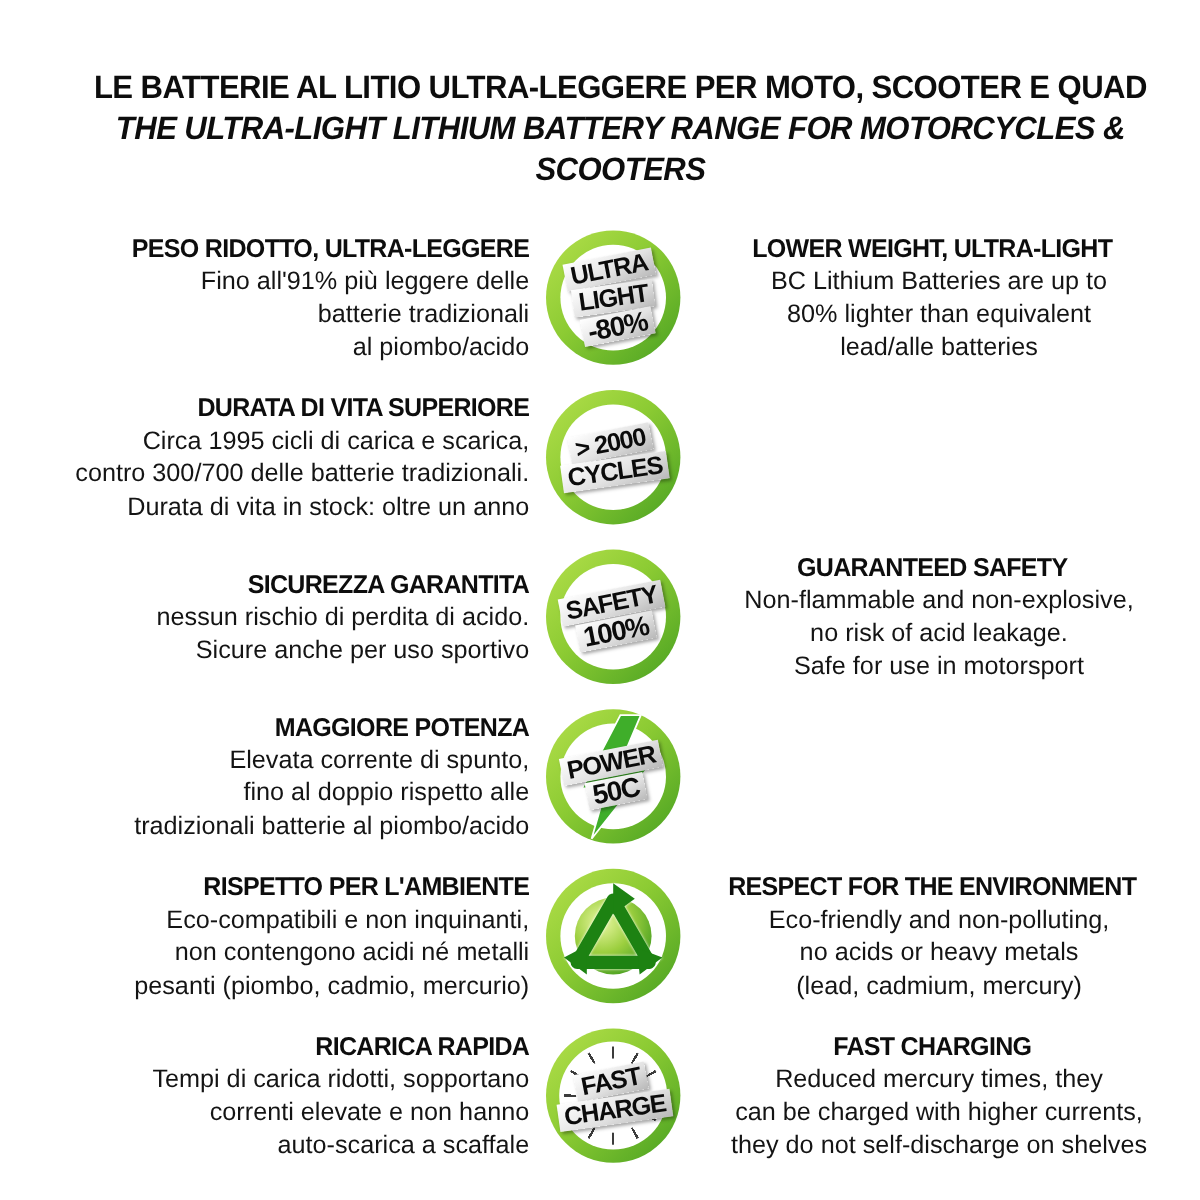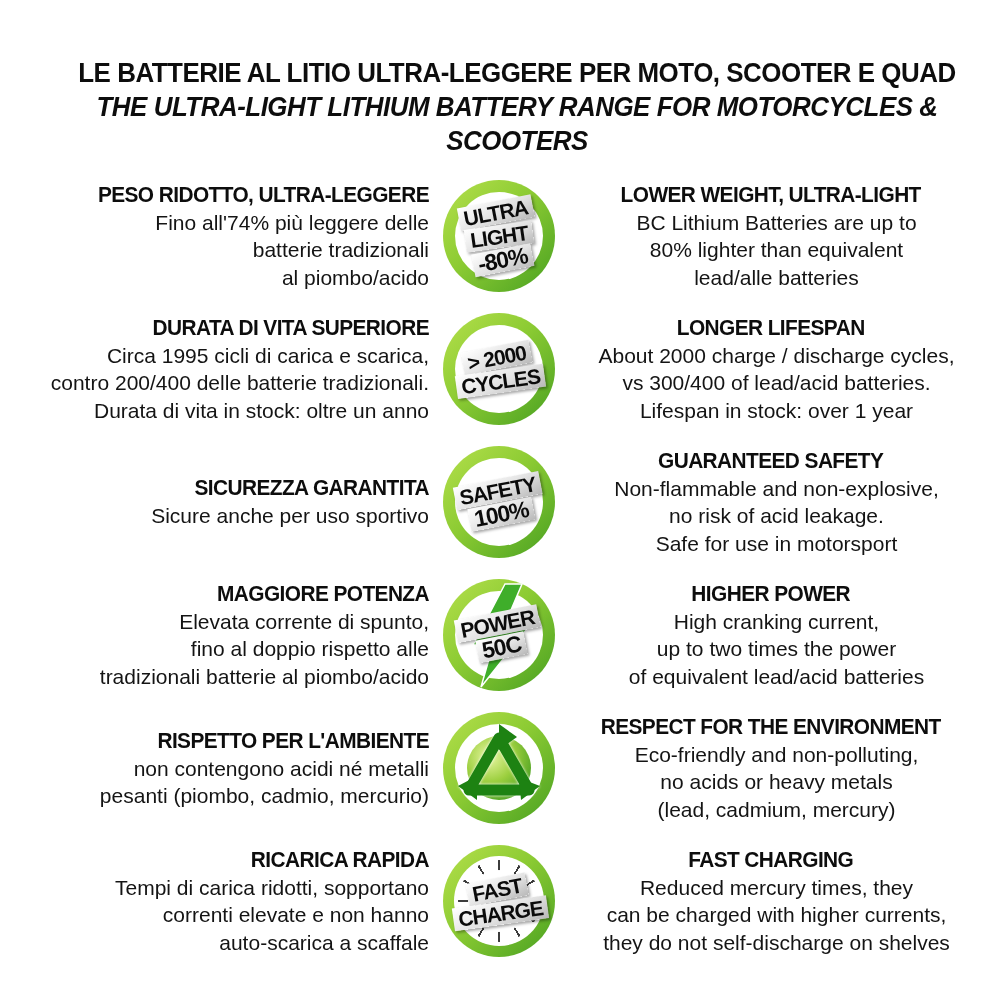--- a/index.html
+++ b/index.html
@@ -18,21 +18,21 @@
     font-size:27px; font-weight:bold; letter-spacing:-0.5px;
     line-height:34px; color:#0d0d0d;
     transform:scaleX(0.96); transform-origin:center;
   }
   .title-line2 {
     font-size:27px; font-weight:bold; font-style:italic; letter-spacing:-0.5px;
     line-height:34px; color:#0d0d0d;
     transform:scaleX(0.96); transform-origin:center;
   }
   
-  .rows { margin-top:22px; padding-left:34px; padding-right:30px; }
+  .rows { margin-top:34px; padding-left:46px; padding-right:30px; }
   .row {
     display:grid;
     grid-template-columns:395px 140px auto;
     align-items:center;
     margin-bottom:21px;
     min-height:112px;
   }
   .col-it { text-align:right; }
   .col-en { text-align:center; padding-left:14px; }
   .benefit-heading {
@@ -99,21 +99,21 @@
   <div class="title-block">
     <div class="title-line1">LE BATTERIE AL LITIO ULTRA-LEGGERE PER MOTO, SCOOTER E QUAD</div>
     <div class="title-line2">THE ULTRA-LIGHT LITHIUM BATTERY RANGE FOR MOTORCYCLES &amp; SCOOTERS</div>
   </div>
 
   <div class="rows">
 
     <div class="row">
       <div class="col-it">
         <div class="benefit-heading">PESO RIDOTTO, ULTRA-LEGGERE</div>
-        <div class="benefit-line">Fino all'74% più leggere delle</div>
+        <div class="benefit-line">Fino all'91% più leggere delle</div>
         <div class="benefit-line">batterie tradizionali</div>
         <div class="benefit-line">al piombo/acido</div>
       </div>
       <div class="badge-wrap">
         <div class="badge">
           <div class="badge-inner"></div>
           <div class="badge-text">
             <div class="l1"><span class="slab">ULTRA</span></div>
             <div class="l2"><span class="slab">LIGHT</span></div>
             <div class="l3"><span class="slab">-80%</span></div>
@@ -125,43 +125,38 @@
         <div class="benefit-line">BC Lithium Batteries are up to</div>
         <div class="benefit-line">80% lighter than equivalent</div>
         <div class="benefit-line">lead/alle batteries</div>
       </div>
     </div>
 
     <div class="row">
       <div class="col-it">
         <div class="benefit-heading">DURATA DI VITA SUPERIORE</div>
         <div class="benefit-line">Circa 1995 cicli di carica e scarica,</div>
-        <div class="benefit-line">contro 200/400 delle batterie tradizionali.</div>
+        <div class="benefit-line">contro 300/700 delle batterie tradizionali.</div>
         <div class="benefit-line">Durata di vita in stock: oltre un anno</div>
       </div>
       <div class="badge-wrap">
         <div class="badge">
           <div class="badge-inner"></div>
           <div class="badge-text">
             <div class="l1"><span class="slab">&gt; 2000</span></div>
             <div class="l2"><span class="slab">CYCLES</span></div>
           </div>
         </div>
       </div>
-      <div class="col-en">
-        <div class="benefit-heading">LONGER LIFESPAN</div>
-        <div class="benefit-line">About 2000 charge / discharge cycles,</div>
-        <div class="benefit-line">vs 300/400 of lead/acid batteries.</div>
-        <div class="benefit-line">Lifespan in stock: over 1 year</div>
-      </div>
     </div>
 
     <div class="row">
       <div class="col-it">
         <div class="benefit-heading">SICUREZZA GARANTITA</div>
+        <div class="benefit-line">nessun rischio di perdita di acido.</div>
         <div class="benefit-line">Sicure anche per uso sportivo</div>
       </div>
       <div class="badge-wrap">
         <div class="badge">
           <div class="badge-inner"></div>
           <div class="badge-text">
             <div class="l1"><span class="slab">SAFETY</span></div>
             <div class="l3"><span class="slab">100%</span></div>
           </div>
         </div>
@@ -186,31 +181,26 @@
           <div class="badge-inner"></div>
           <svg class="bolt-svg" width="112" height="112" viewBox="0 0 112 112">
             <polygon points="62,5 30,66 50,66 38,108 84,50 60,50 79,5" fill="#3fae2a" stroke="#ffffff" stroke-width="1.5"></polygon>
           </svg>
           <div class="badge-text">
             <div class="l1"><span class="slab">POWER</span></div>
             <div class="l3"><span class="slab">50C</span></div>
           </div>
         </div>
       </div>
-      <div class="col-en">
-        <div class="benefit-heading">HIGHER POWER</div>
-        <div class="benefit-line">High cranking current,</div>
-        <div class="benefit-line">up to two times the power</div>
-        <div class="benefit-line">of equivalent lead/acid batteries</div>
-      </div>
     </div>
 
     <div class="row">
       <div class="col-it">
         <div class="benefit-heading">RISPETTO PER L'AMBIENTE</div>
+        <div class="benefit-line">Eco-compatibili e non inquinanti,</div>
         <div class="benefit-line">non contengono acidi né metalli</div>
         <div class="benefit-line">pesanti (piombo, cadmio, mercurio)</div>
       </div>
       <div class="badge-wrap">
         <div class="badge">
           <div class="badge-inner"></div>
           <div class="globe"></div>
           <svg class="recycle-svg" width="112" height="112" viewBox="0 0 112 112">
             <g style="filter:drop-shadow(0 0 1.5px #ffffff)">
               <path d="M56 26 L86 78 L26 78 Z" fill="none" stroke="#1d8212" stroke-width="11" stroke-linejoin="round"></path>

